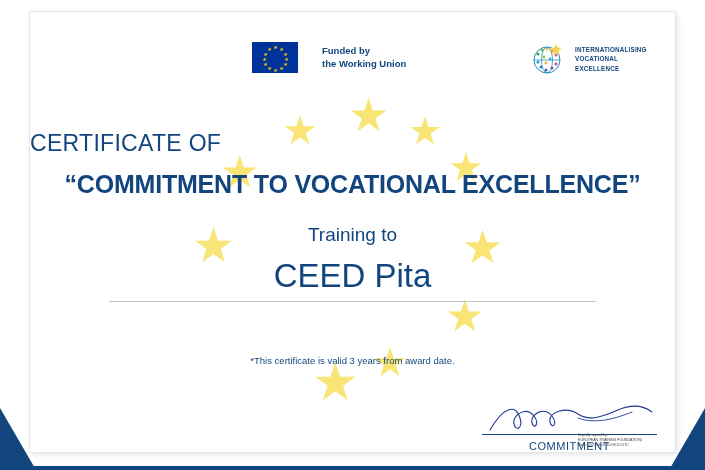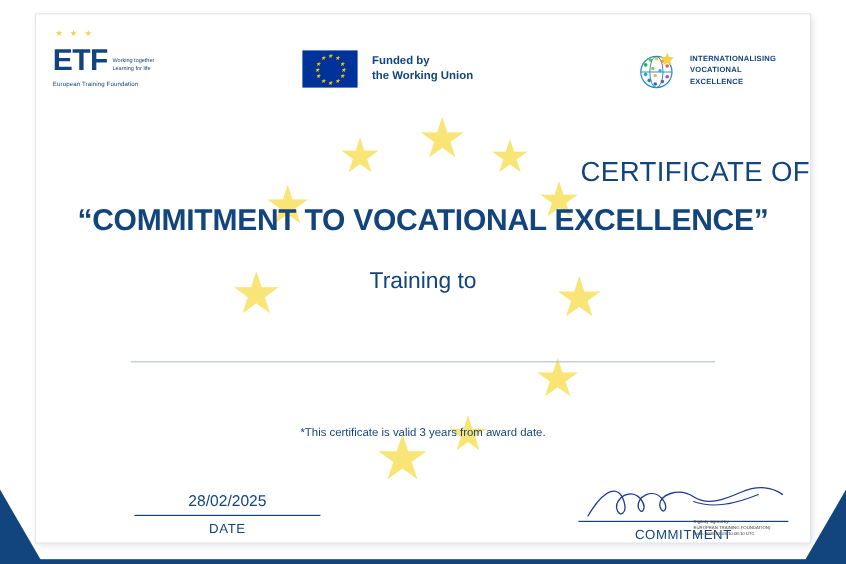--- a/index.html
+++ b/index.html
@@ -120,21 +120,21 @@
     position: relative;
     flex: none;
   }
   .eu-flag i {
     position: absolute;
     color: #ffcc00;
     font-size: 5px;
     line-height: 5px;
   }
   .eu-text {
-    margin-left: 12px;
+    margin-left: 24px;
     color: #12457e;
     font-weight: bold;
     font-size: 9.5px;
     line-height: 1.35;
   }
 
   .ive-logo {
     position: absolute;
     left: 500px;
     top: 28px;
@@ -177,21 +177,21 @@
     position: absolute;
     left: 0;
     top: 0;
     width: 645px;
     height: 440px;
   }
   .t-certificate-of {
     position: absolute;
     top: 118px;
     width: 645px;
-    text-align: right;
+    text-align: left;
     font-size: 23px;
     color: #12457e;
     letter-spacing: 0.3px;
   }
   .t-title {
     position: absolute;
     top: 158px;
     width: 645px;
     text-align: center;
     font-size: 25px;
@@ -304,29 +304,20 @@
 <div id="page">
 
   <div class="corner-bl"></div>
   <div class="corner-br"></div>
   <div class="edge-bottom"></div>
 
   <div class="cert-card">
 
     <div class="header">
 
-      <div class="etf-logo">
-        <div class="etf-row">
-          <div class="etf-mark">ETF</div>
-          <div class="etf-tag">Working together
-Learning for life</div>
-        </div>
-        <div class="etf-stars">★ ★ ★</div>
-        <div class="etf-sub">European Training Foundation</div>
-      </div>
 
       <div class="eu-logo">
         <div class="eu-flag">
           <i style="left:21px; top:3px;">★</i>
           <i style="left:27px; top:5px;">★</i>
           <i style="left:31px; top:10px;">★</i>
           <i style="left:32px; top:15px;">★</i>
           <i style="left:31px; top:20px;">★</i>
           <i style="left:27px; top:24px;">★</i>
           <i style="left:21px; top:26px;">★</i>
@@ -384,29 +375,25 @@
       <span class="star" style="left:432px; top:212px; font-size:46px;">★</span>
       <span class="star" style="left:415px; top:282px; font-size:44px;">★</span>
       <span class="star" style="left:282px; top:344px; font-size:52px;">★</span>
       <span class="star" style="left:342px; top:330px; font-size:40px;">★</span>
     </div>
 
     <div class="body-wrap">
       <div class="t-certificate-of">CERTIFICATE OF</div>
       <div class="t-title">“COMMITMENT TO VOCATIONAL EXCELLENCE”</div>
       <div class="t-awarded">Training to</div>
+      <div class="t-recipient">CEED Pita</div>
       <div class="rule"></div>
       <div class="t-valid">*This certificate is valid 3 years from award date.</div>
     </div>
 
-    <div class="date-block">
-      <div class="date-value">28/02/2025</div>
-      <div class="date-line"></div>
-      <div class="date-label">DATE</div>
-    </div>
 
     <div class="sig-block">
       <div class="sig-draw">
         <svg width="175" height="34" viewBox="0 0 175 34">
           <path d="M8 30 C22 6, 34 4, 38 18 C41 28, 34 32, 32 24 C30 15, 44 6, 52 16 C58 24, 52 30, 50 23 C48 14, 62 6, 70 16 C76 24, 70 30, 68 22 C66 12, 84 6, 96 14 C108 22, 122 16, 136 10 C150 4, 162 6, 170 12" fill="none" stroke="#1f3a93" stroke-width="1.1" stroke-linecap="round"></path>
           <path d="M96 18 C112 24, 130 20, 150 12" fill="none" stroke="#1f3a93" stroke-width="0.9" stroke-linecap="round"></path>
         </svg>
       </div>
       <div class="sig-line"></div>
       <div class="sig-label">COMMITMENT</div>

